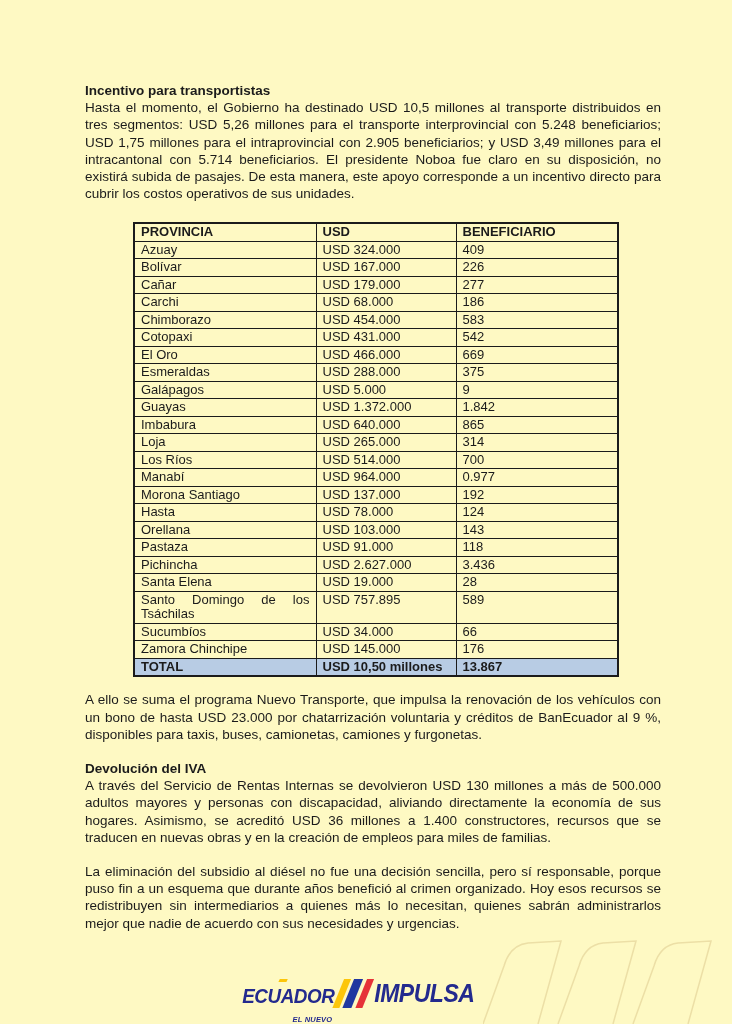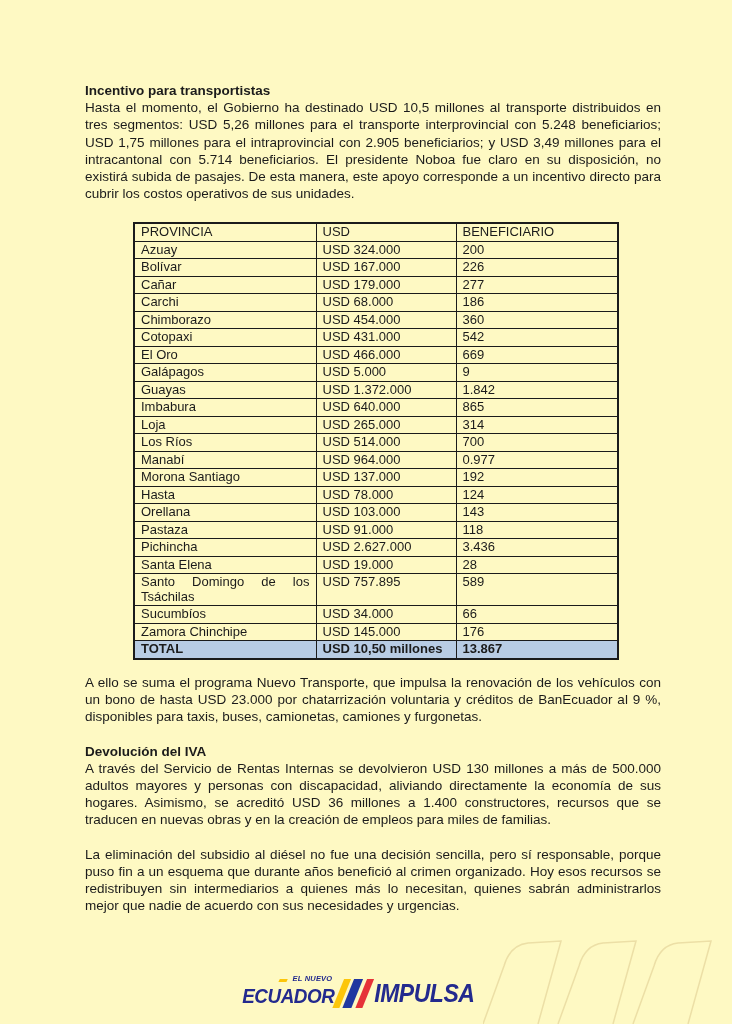--- a/index.html
+++ b/index.html
@@ -40,21 +40,21 @@
     table-layout: fixed;
   }
   .prov-table th, .prov-table td {
     border: 1px solid #1b1b1b;
     font-size: 13px;
     line-height: 14.5px;
     padding: 1px 6px;
     text-align: left;
     vertical-align: top;
   }
-  .prov-table th { font-weight: normal; }
+  .prov-table th { font-weight: bold; }
   .prov-table td:first-child { text-align: justify; }
   .prov-table col.c1 { width: 182px; }
   .prov-table col.c2 { width: 140px; }
   .prov-table col.c3 { width: 162px; }
   .prov-table tr.total td { font-weight: bold; }
 
   
   .watermark {
     position: absolute;
     left: 483px;
@@ -141,51 +141,56 @@
         <tr>
           <th>PROVINCIA</th>
           <th>USD</th>
           <th>BENEFICIARIO</th>
         </tr>
       </thead>
       <tbody>
           <tr>
             <td>Azuay</td>
             <td>USD 324.000</td>
-            <td>200</td>
+            <td>409</td>
           </tr>
           <tr>
             <td>Bolívar</td>
             <td>USD 167.000</td>
             <td>226</td>
           </tr>
           <tr>
             <td>Cañar</td>
             <td>USD 179.000</td>
             <td>277</td>
           </tr>
           <tr>
             <td>Carchi</td>
             <td>USD 68.000</td>
             <td>186</td>
           </tr>
           <tr>
             <td>Chimborazo</td>
             <td>USD 454.000</td>
-            <td>360</td>
+            <td>583</td>
           </tr>
           <tr>
             <td>Cotopaxi</td>
             <td>USD 431.000</td>
             <td>542</td>
           </tr>
           <tr>
             <td>El Oro</td>
             <td>USD 466.000</td>
             <td>669</td>
+          </tr>
+          <tr>
+            <td>Esmeraldas</td>
+            <td>USD 288.000</td>
+            <td>375</td>
           </tr>
           <tr>
             <td>Galápagos</td>
             <td>USD 5.000</td>
             <td>9</td>
           </tr>
           <tr>
             <td>Guayas</td>
             <td>USD 1.372.000</td>
             <td>1.842</td>
@@ -277,21 +282,21 @@
     <g fill="none" stroke="#ecdfa6" stroke-width="1.5">
       <path d="M 0 86 L 21 28 Q 27 7 45 5 L 78 3 L 55 86"></path>
       <path d="M 75 86 L 96 28 Q 102 7 120 5 L 153 3 L 130 86"></path>
       <path d="M 150 86 L 171 28 Q 177 7 195 5 L 228 3 L 205 86"></path>
     </g>
   </svg>
 
   <div class="logo">
     <div class="ecuador-wrap">
       <span class="el-nuevo-accent" style="background: rgb(252, 198, 10);"></span>
-      <span class="el-nuevo" style="color: rgb(35, 42, 142);">EL NUEVO</span>
+      <span class="el-nuevo" style="color: rgb(35, 42, 142); margin-top: 41px;">EL NUEVO</span>
       <span class="word-ecuador" style="color: rgb(35, 42, 142);">ECUADOR</span>
     </div>
     <span class="slashes">
       <span class="slash" style="background: rgb(252, 198, 10);"></span>
       <span class="slash wide" style="background: rgb(32, 56, 160);"></span>
       <span class="slash" style="background: rgb(230, 50, 56);"></span>
     </span>
     <span class="word-impulsa" style="color: rgb(35, 42, 142);">IMPULSA</span>
   </div>
 

